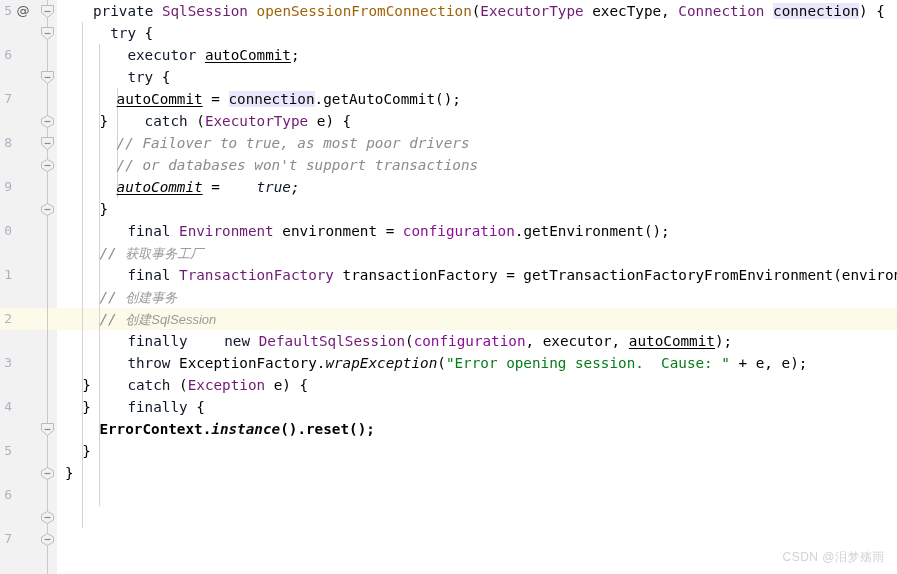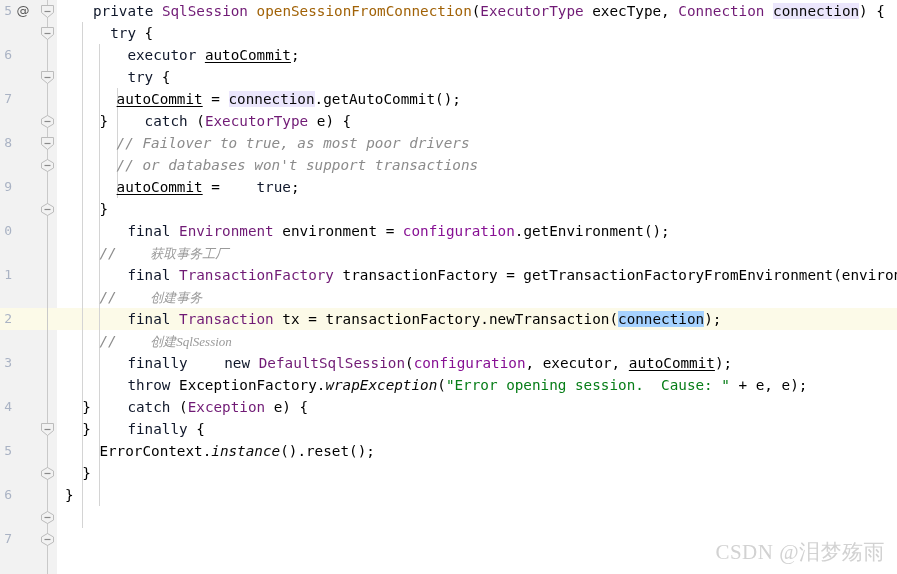--- a/index.html
+++ b/index.html
@@ -82,32 +82,32 @@
 
   
   .kw      {color:#0f172a;margin-left:28px;}
   .typ     {color:#701a75;}
   .mth     {color:#a16207;}
   .mth-dark{color:#000000;}
   .fld     {color:#871094;}
   .str     {color:#067d17;}
   .cmt     {color:#8c8c8c;font-style:italic;}
   .cmt-cn  {color:#9a9a9a;font-style:italic;
-            font-family:Liberation Serif, serif;font-size:13px;margin-left:25px;}
+            font-family:Liberation Sans, sans-serif;font-size:13px;}
   .stat    {font-style:italic;}
   .lvar    {color:#000000;text-decoration:underline;text-underline-offset:2px;}
   .usage   {background:#ebe6fc;}
   .sel     {background:#a6d2ff;}
   .punc    {color:#000000;}
 
   
   .watermark{
     position:absolute;right:12px;bottom:8px;
-    font-family:Liberation Serif, serif;
-    font-size:21px;color:#d2d2d2;
+    font-family:Liberation Sans, sans-serif;
+    font-size:12px;color:#d2d2d2;
     letter-spacing:.5px;
     user-select:none;
   }
 </style>
 </head>
 <body>
 
 <div id="editor">
 
   <div class="gutter">
@@ -251,33 +251,32 @@
       </div>
     <div class="lines" id="code-lines">
         <div class="line" style="padding-left: 8px;"><span class="kw">private</span><span class="punc"> </span><span class="typ">SqlSession</span><span class="punc"> </span><span class="mth">openSessionFromConnection</span><span class="punc">(</span><span class="typ">ExecutorType</span><span class="punc"> execType, </span><span class="typ">Connection</span><span class="punc"> </span><span class="usage">connection</span><span class="punc">) {</span></div>
         <div class="line" style="padding-left: 25.2px;"><span class="kw">try</span><span class="punc"> {</span></div>
         <div class="line" style="padding-left: 42.4px;"><span class="kw">executor</span><span class="punc"> </span><span class="lvar">autoCommit</span><span class="punc">;</span></div>
         <div class="line" style="padding-left: 42.4px;"><span class="kw">try</span><span class="punc"> {</span></div>
         <div class="line" style="padding-left: 59.6px;"><span class="lvar">autoCommit</span><span class="punc"> = </span><span class="usage">connection</span><span class="punc">.</span><span class="mth-dark">getAutoCommit</span><span class="punc">();</span></div>
         <div class="line" style="padding-left: 42.4px;"><span class="punc">} </span><span class="kw">catch</span><span class="punc"> (</span><span class="typ">ExecutorType</span><span class="punc"> e) {</span></div>
         <div class="line" style="padding-left: 59.6px;"><span class="cmt">// Failover to true, as most poor drivers</span></div>
         <div class="line" style="padding-left: 59.6px;"><span class="cmt">// or databases won't support transactions</span></div>
-        <div class="line" style="padding-left: 59.6px;"><span class="lvar">autoCommit</span><span class="punc"> = </span><span class="kw">true</span><span class="punc">;</span></div>
+        <div class="line" style="padding-left: 59.6px; font-style: italic;"><span class="lvar">autoCommit</span><span class="punc"> = </span><span class="kw">true</span><span class="punc">;</span></div>
         <div class="line" style="padding-left: 42.4px;"><span class="punc">}</span></div>
         <div class="line" style="padding-left: 42.4px;"><span class="kw">final</span><span class="punc"> </span><span class="typ">Environment</span><span class="punc"> environment = </span><span class="fld">configuration</span><span class="punc">.</span><span class="mth-dark">getEnvironment</span><span class="punc">();</span></div>
         <div class="line" style="padding-left: 42.4px;"><span class="cmt">// </span><span class="cmt-cn">获取事务工厂</span></div>
         <div class="line" style="padding-left: 42.4px;"><span class="kw">final</span><span class="punc"> </span><span class="typ">TransactionFactory</span><span class="punc"> transactionFactory = </span><span class="mth-dark">getTransactionFactoryFromEnvironment</span><span class="punc">(environment);</span></div>
         <div class="line" style="padding-left: 42.4px;"><span class="cmt">// </span><span class="cmt-cn">创建事务</span></div>
-        <div class="line" style="padding-left: 42.4px;"><span class="kw">final</span><span class="punc"> </span><span class="typ">Transaction</span><span class="punc"> tx = transactionFactory.</span><span class="mth-dark">newTransaction</span><span class="punc">(</span><span class="sel">connection</span><span class="punc">);</span></div>
         <div class="line" style="padding-left: 42.4px;"><span class="cmt">// </span><span class="cmt-cn">创建SqlSession</span></div>
         <div class="line" style="padding-left: 42.4px;"><span class="kw">finally</span><span class="punc"> </span><span class="kw">new</span><span class="punc"> </span><span class="typ">DefaultSqlSession</span><span class="punc">(</span><span class="fld">configuration</span><span class="punc">, executor, </span><span class="lvar">autoCommit</span><span class="punc">);</span></div>
         <div class="line" style="padding-left: 42.4px;"><span class="kw">throw</span><span class="punc"> ExceptionFactory.</span><span class="stat">wrapException</span><span class="punc">(</span><span class="str">"Error opening session.  Cause: "</span><span class="punc"> + e, e);</span></div>
         <div class="line" style="padding-left: 25.2px;"><span class="punc">} </span><span class="kw">catch</span><span class="punc"> (</span><span class="typ">Exception</span><span class="punc"> e) {</span></div>
         <div class="line" style="padding-left: 25.2px;"><span class="punc">} </span><span class="kw">finally</span><span class="punc"> {</span></div>
-        <div class="line" style="padding-left: 42.4px;"><span class="punc">ErrorContext.</span><span class="stat">instance</span><span class="punc">().</span><span class="mth-dark">reset</span><span class="punc">();</span></div>
+        <div class="line" style="padding-left: 42.4px; font-weight: bold;"><span class="punc">ErrorContext.</span><span class="stat">instance</span><span class="punc">().</span><span class="mth-dark">reset</span><span class="punc">();</span></div>
         <div class="line" style="padding-left: 25.2px;"><span class="punc">}</span></div>
         <div class="line" style="padding-left: 8px;"><span class="punc">}</span></div>
         <div class="line" style="padding-left: 8px;">&nbsp;</div>
       </div>
   </div>
 
   <div class="watermark">CSDN @泪梦殇雨</div>
 </div>
 
 </body></html>

